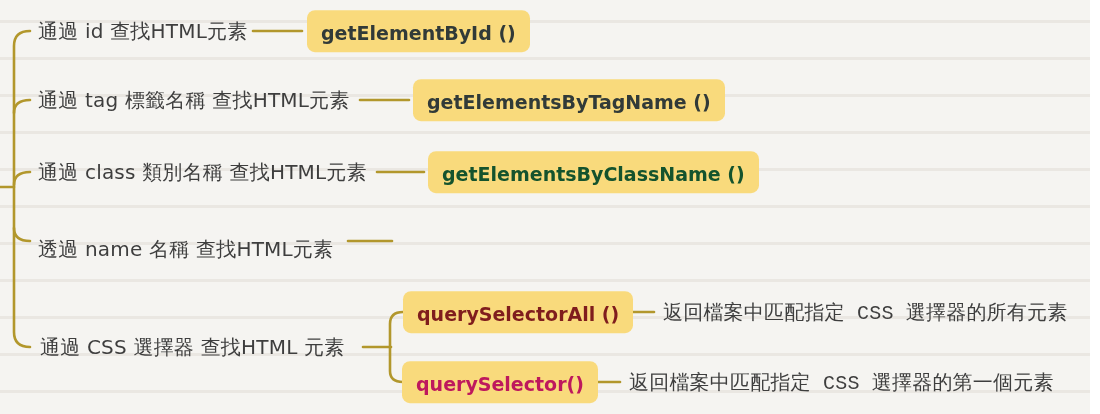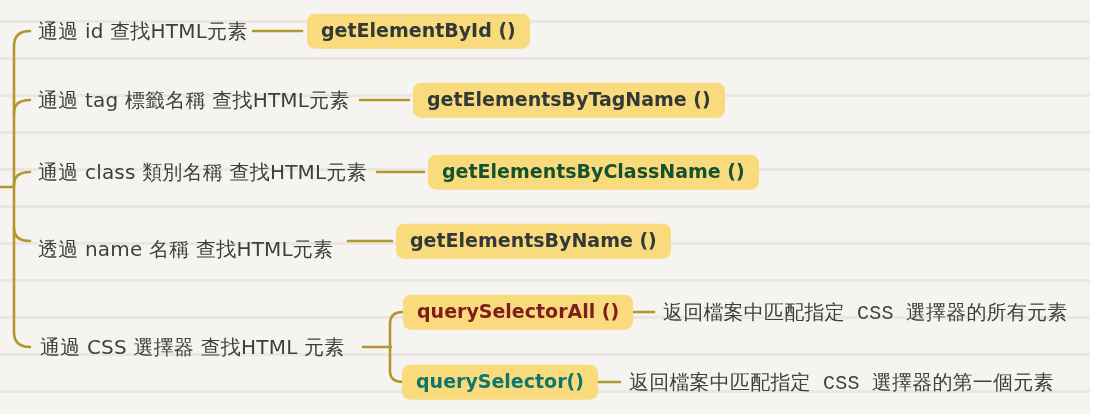--- a/index.html
+++ b/index.html
@@ -50,21 +50,21 @@
     font-size: 20px;
     color: #3e3e3e;
     letter-spacing: 0.2px;
   }
   .method {
     font-size: 19px;
     font-weight: 600;
     color: #313a38;
     background: #f9da7c;
     border-radius: 8px;
-    padding: 5px 14px 6px 14px;
+    padding: 12px 14px 6px 14px;
   }
   .desc {
     font-size: 20px;
     color: #3e3e3e;
     letter-spacing: 0.2px;
     font-family: Liberation Mono, monospace;
   }
 </style>
 </head>
 <body>
@@ -89,20 +89,19 @@
 
   <div class="node label" style="left: 38px; top: 31px; color: rgb(62, 62, 62);">通過 id 查找HTML元素</div>
   <div class="node label" style="left: 38px; top: 100px; color: rgb(62, 62, 62);">通過 tag 標籤名稱 查找HTML元素</div>
   <div class="node label" style="left: 38px; top: 172px; color: rgb(62, 62, 62);">通過 class 類別名稱 查找HTML元素</div>
   <div class="node label" style="left: 38px; top: 241px; color: rgb(62, 62, 62); margin-top: 8px;">透過 name 名稱 查找HTML元素</div>
   <div class="node label" style="left: 40px; top: 347px; color: rgb(62, 62, 62);">通過 CSS 選擇器 查找HTML 元素</div>
 
   <div class="node method" style="left: 307px; top: 31px; background: rgb(249, 218, 124); color: rgb(49, 58, 56);">getElementById ()</div>
   <div class="node method" style="left: 413px; top: 100px; background: rgb(249, 218, 124); color: rgb(49, 58, 56);">getElementsByTagName ()</div>
   <div class="node method" style="left: 428px; top: 172px; background: rgb(249, 218, 124); color: #14532d;">getElementsByClassName ()</div>
-  <div class="node method" style="left: 396px; top: 241px; background: rgb(249, 218, 124); color: rgb(49, 58, 56);">getElementsByName ()</div>
   <div class="node method" style="left: 403px; top: 312px; background: rgb(249, 218, 124); color: #7f1d1d;">querySelectorAll ()</div>
-  <div class="node method" style="left: 402px; top: 382px; background: rgb(249, 218, 124); color: #0f766e;">querySelector()</div>
+  <div class="node method" style="left: 402px; top: 382px; background: rgb(249, 218, 124); color: #be185d;">querySelector()</div>
 
   <div class="node desc" style="left: 663px; top: 313px; color: rgb(62, 62, 62);">返回檔案中匹配指定 CSS 選擇器的所有元素</div>
   <div class="node desc" style="left: 629px; top: 383px; color: rgb(62, 62, 62);">返回檔案中匹配指定 CSS 選擇器的第一個元素</div>
 
 </div>
 
 </body></html>

